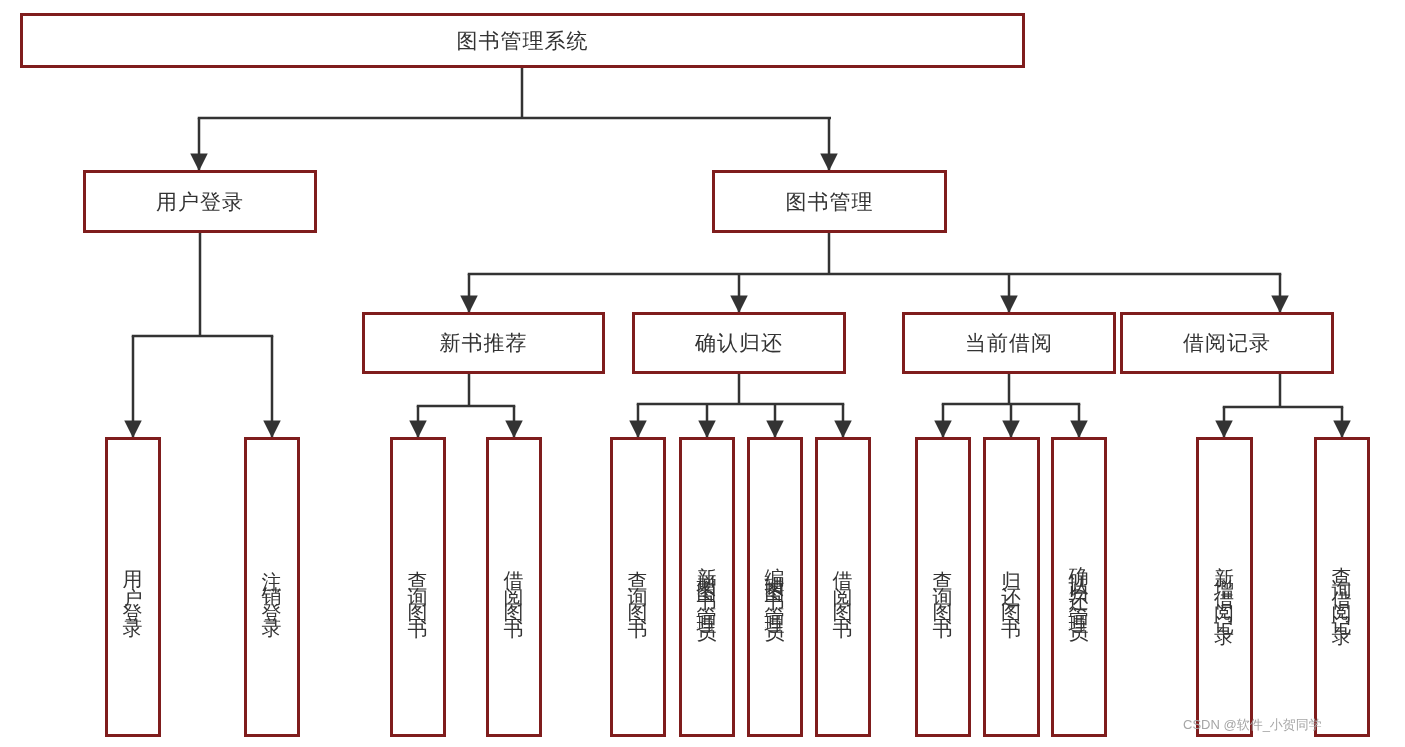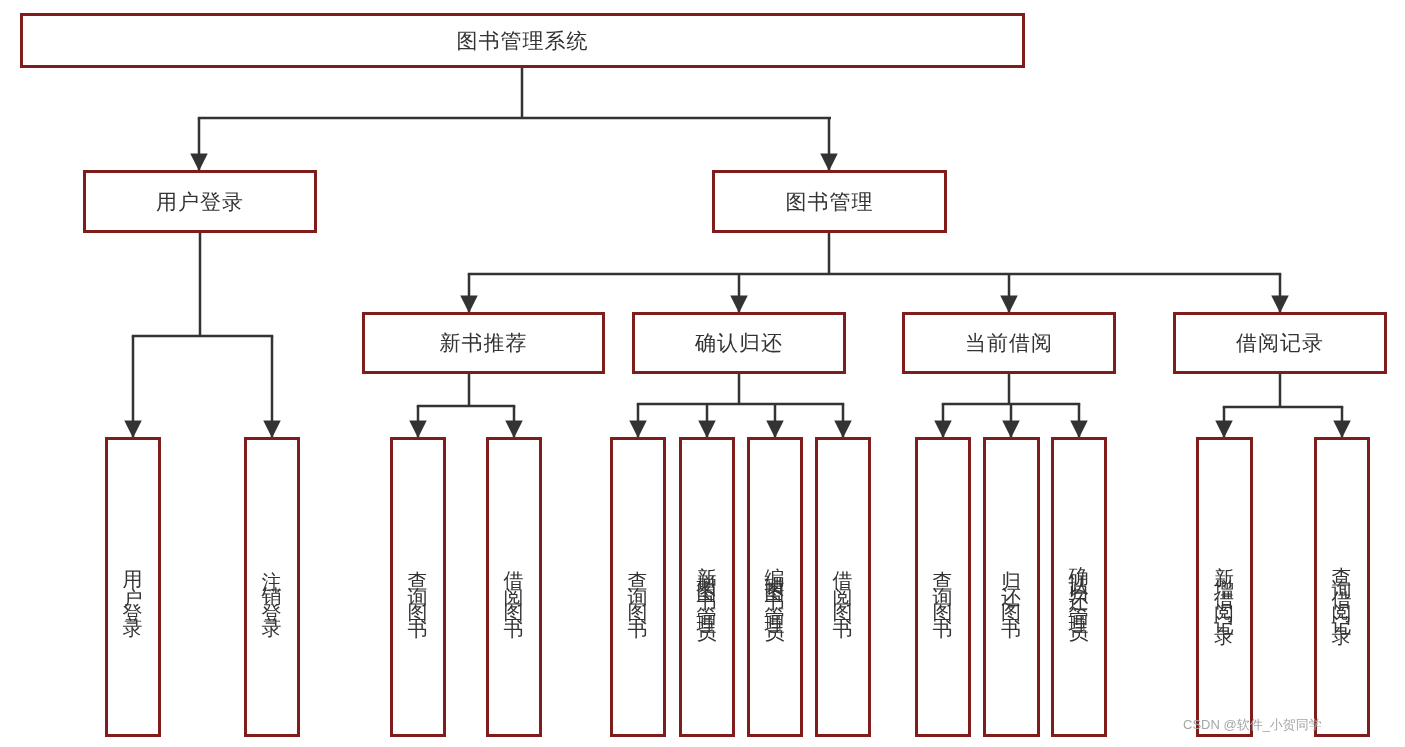--- a/index.html
+++ b/index.html
@@ -54,21 +54,21 @@
 
   
   #n-root   { left: 20px;   top: 13px;  width: 1005px; height: 55px; }
   
   #n-l2-0   { left: 83px;   top: 170px; width: 234px;  height: 63px; }
   #n-l2-1   { left: 712px;  top: 170px; width: 235px;  height: 63px; }
   
   #n-l3-0   { left: 362px;  top: 312px; width: 243px;  height: 62px; }
   #n-l3-1   { left: 632px;  top: 312px; width: 214px;  height: 62px; }
   #n-l3-2   { left: 902px;  top: 312px; width: 214px;  height: 62px; }
-  #n-l3-3   { left: 1173px; top: 312px; width: 214px;  height: 62px; }
+  #n-l3-3   { left: 1120px; top: 312px; width: 214px;  height: 62px; }
   
   .leaf     { top: 437px; height: 300px; }
   #n-uf-0   { left: 105px;  width: 56px; }
   #n-uf-1   { left: 244px;  width: 56px; }
   #n-nb-0   { left: 390px;  width: 56px; }
   #n-nb-1   { left: 486px;  width: 56px; }
   #n-bb-0   { left: 610px;  width: 56px; }
   #n-bb-1   { left: 679px;  width: 56px; }
   #n-bb-2   { left: 747px;  width: 56px; }
   #n-bb-3   { left: 815px;  width: 56px; }

